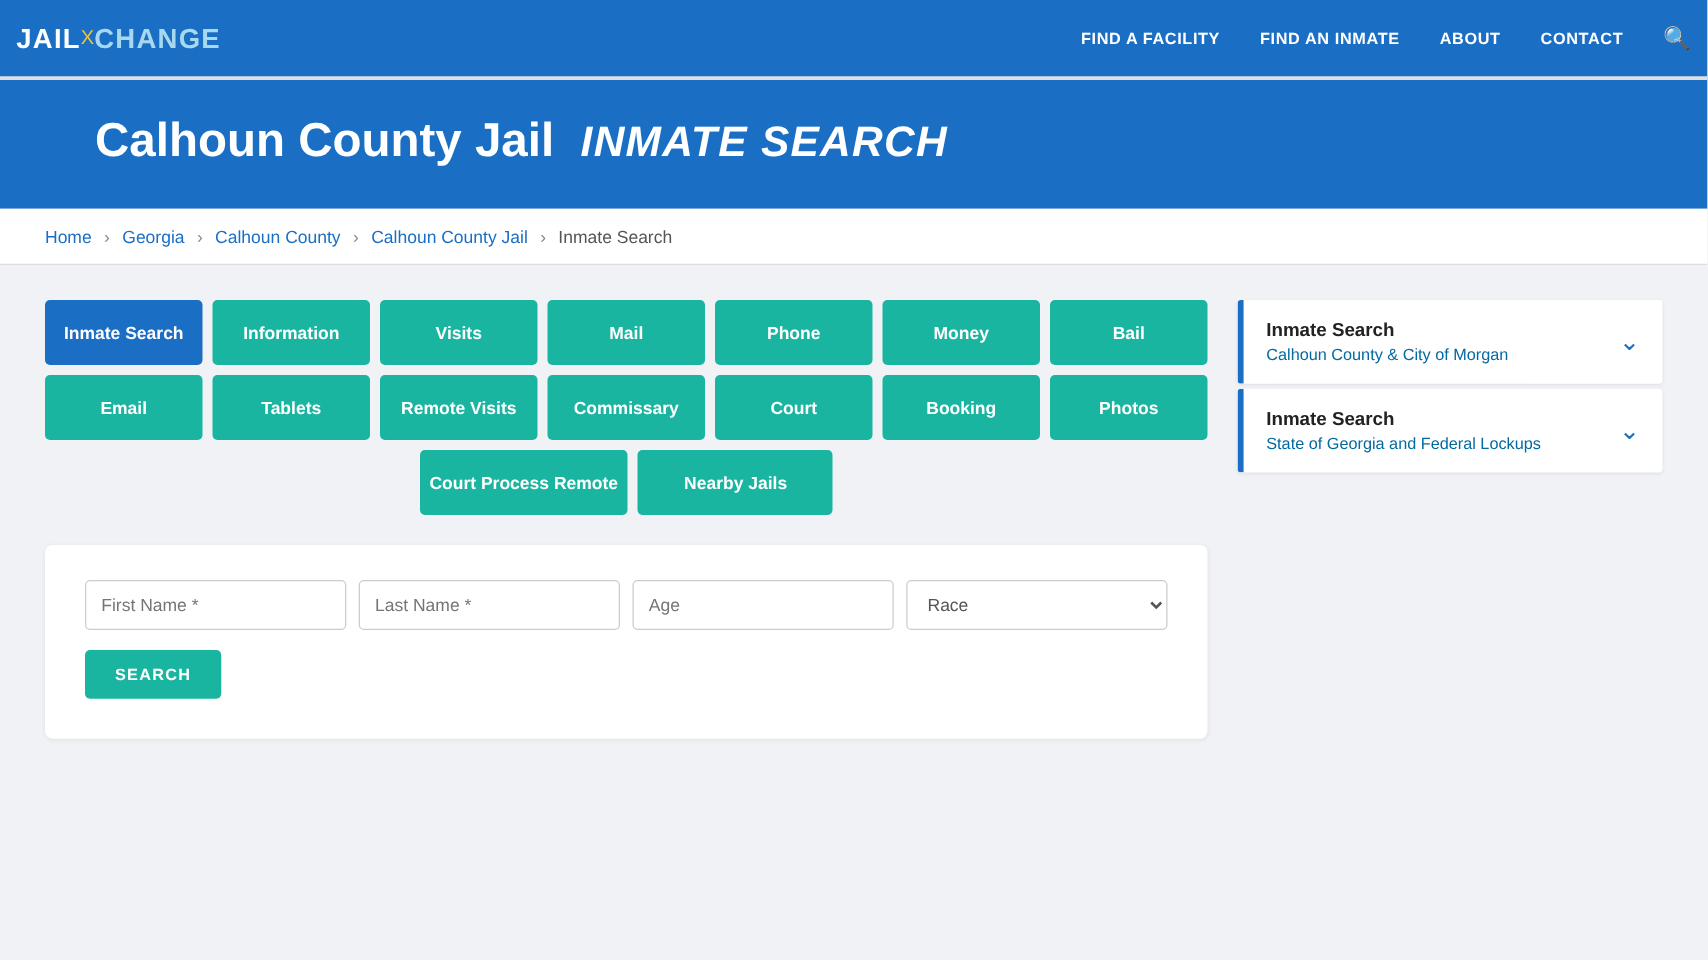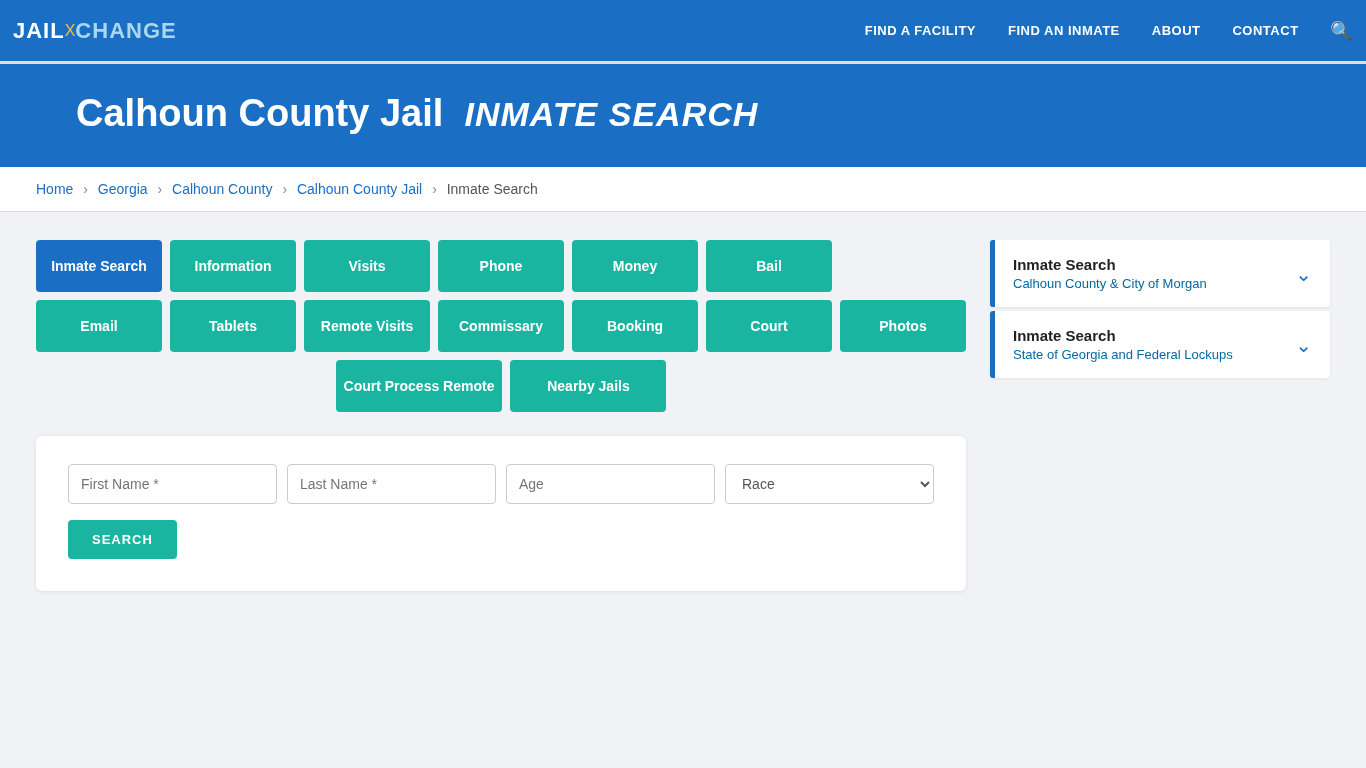--- a/index.html
+++ b/index.html
@@ -248,32 +248,33 @@
   <span class="current">Inmate Search</span>
 </div>
 
 <div class="main-content">
   <div class="left-column">
 
     <div class="tabs-grid">
       <button class="tab-btn active">Inmate Search</button>
       <button class="tab-btn">Information</button>
       <button class="tab-btn">Visits</button>
+      <button class="tab-btn">Mail</button>
       <button class="tab-btn">Phone</button>
       <button class="tab-btn">Money</button>
       <button class="tab-btn">Bail</button>
     </div>
 
     <div class="tabs-row2">
       <button class="tab-btn">Email</button>
       <button class="tab-btn">Tablets</button>
       <button class="tab-btn">Remote Visits</button>
       <button class="tab-btn">Commissary</button>
+      <button class="tab-btn">Court</button>
       <button class="tab-btn">Booking</button>
-      <button class="tab-btn">Court</button>
       <button class="tab-btn">Photos</button>
     </div>
 
     <div class="tabs-row3">
       <button class="tab-btn">Court Process Remote</button>
       <button class="tab-btn">Nearby Jails</button>
     </div>
 
     <div class="search-box">
       <div class="search-fields">

